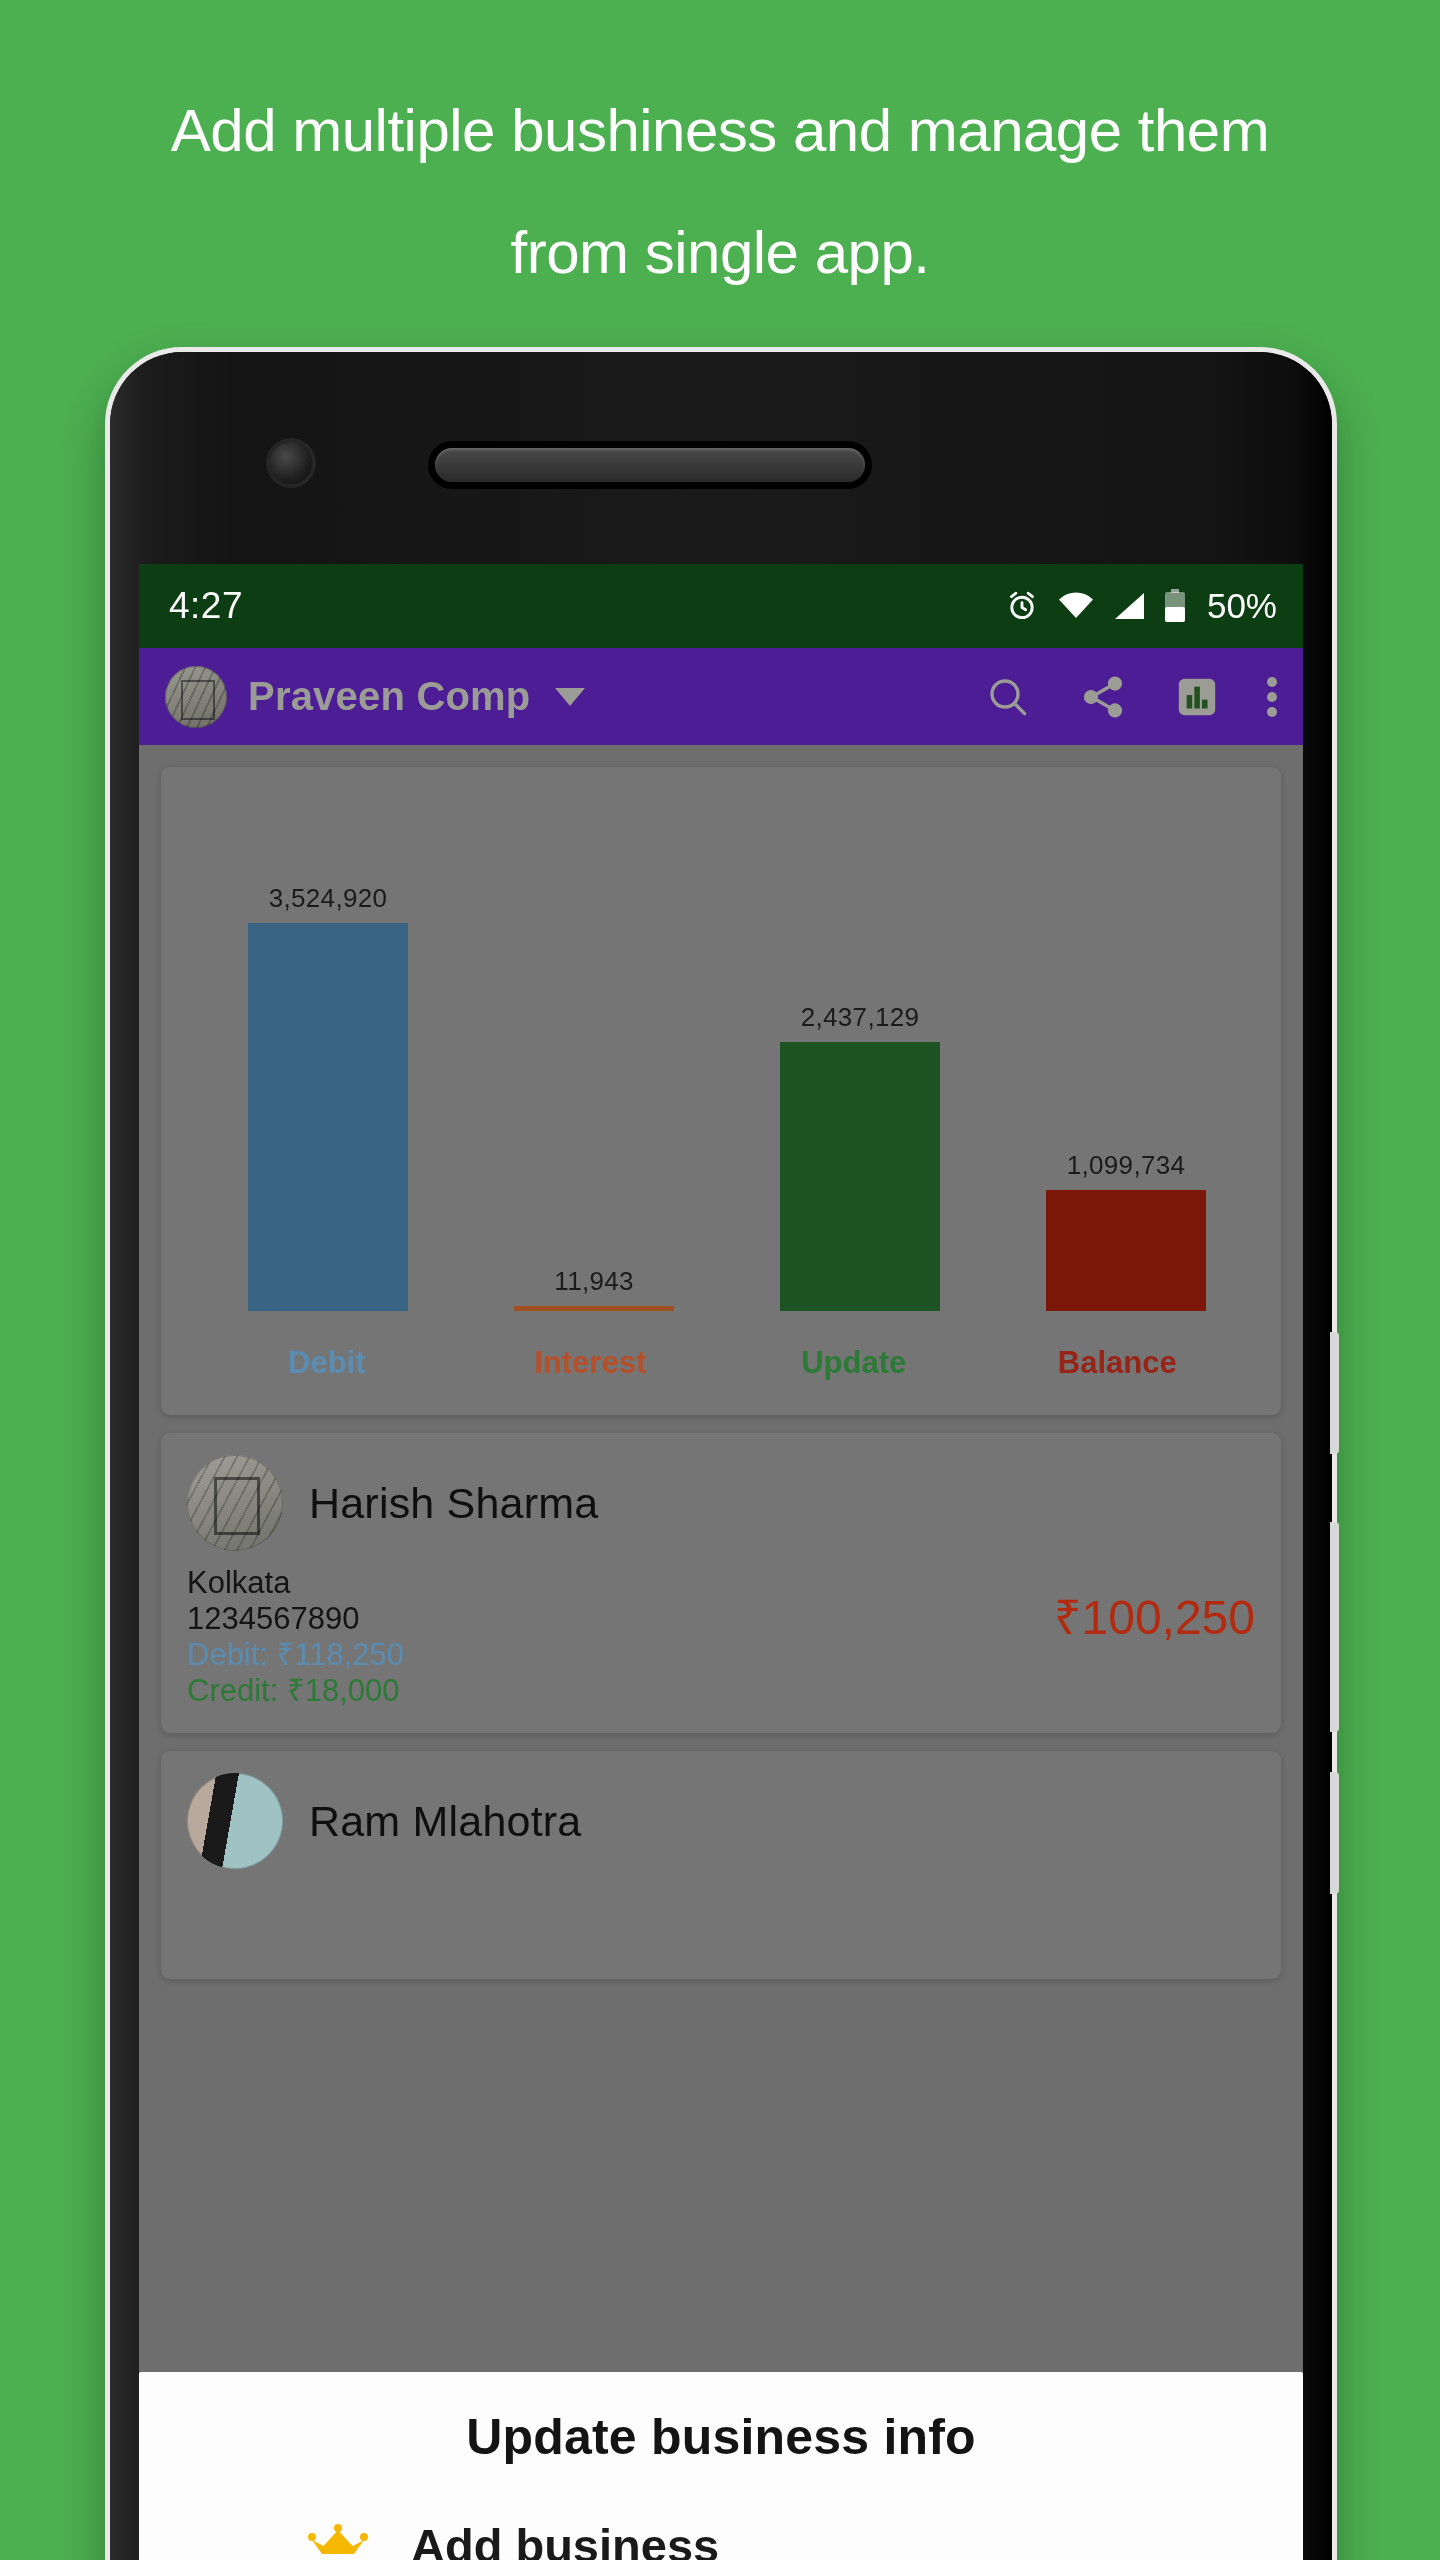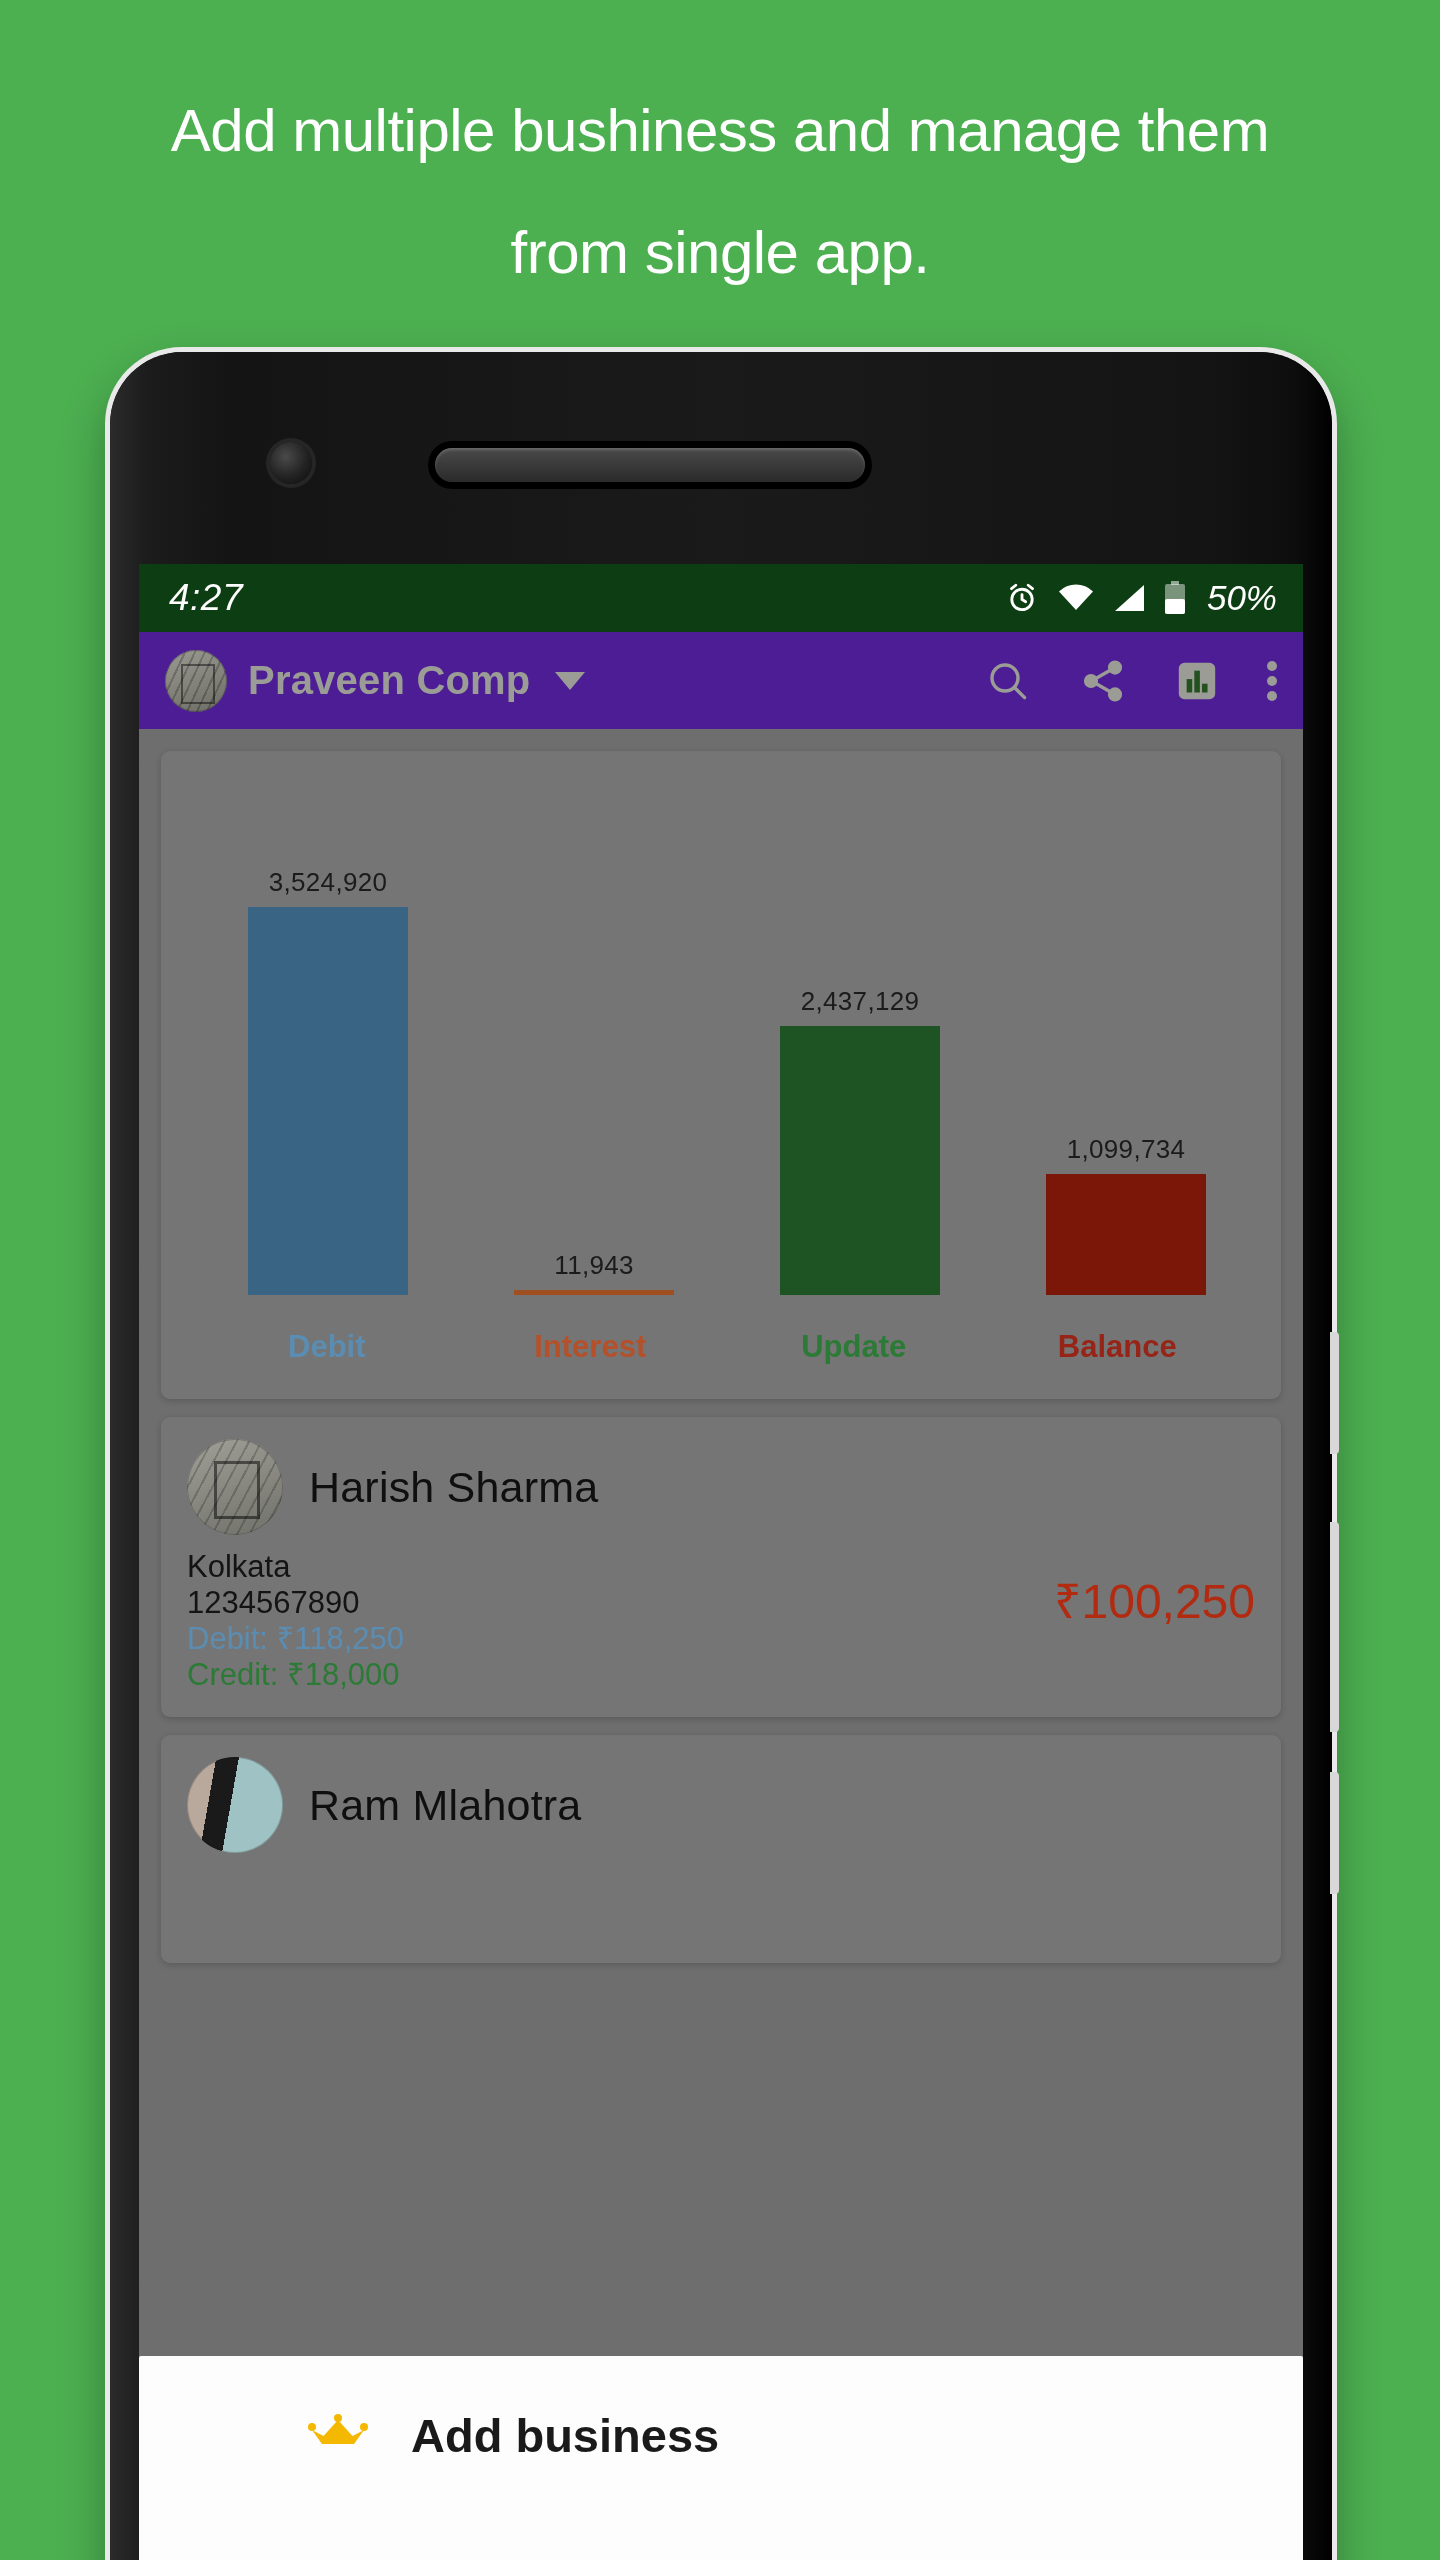--- a/index.html
+++ b/index.html
@@ -56,23 +56,23 @@
   .side-btn.b3 { top:1420px; height:122px; }
 
   
   .screen {
     position:absolute; left:29px; top:212px; width:1164px; height:2048px;
     background:#707070; overflow:hidden;
   }
 
   
   .statusbar {
-    height:68px; background:#0d3d12; position:relative;
+    height:84px; background:#0d3d12; position:relative;
     display:flex; align-items:center; justify-content:space-between;
-    padding:0 26px 0 30px; color:#ffffff;font-style:italic;
+    padding:0 26px 0 30px; color:#ffffff;
   }
   .clock { font-size:37px; font-weight:400; letter-spacing:.5px; }
   .sb-right { display:flex; align-items:center; gap:19px; }
   .sb-right svg { display:block; }
   .battery-pct { font-size:35px; font-weight:400; margin-left:2px; }
 
   
   .toolbar {
     height:97px; background:#4c1d95; position:relative;
     display:flex; align-items:center; padding:0 26px 0 26px;
@@ -306,20 +306,21 @@
         </div>
         <div class="cc-body">
           <div class="cc-lines">
               <div>&nbsp;</div>
               <div>&nbsp;</div>
             </div>
         </div>
       </div>
 
       <div class="sheet">
+        <div class="sheet-title">Update business info</div>
         <div class="sheet-row">
           <span class="crown">
             <svg width="62" height="44" viewBox="0 0 62 44">
               <path d="M5 16 15 30h32L57 16 45.5 22 31 6 16.5 22Z" fill="#f5b800"></path>
               <circle cx="5" cy="13" r="4" fill="#f5b800"></circle>
               <circle cx="31" cy="4" r="4" fill="#f5b800"></circle>
               <circle cx="57" cy="13" r="4" fill="#f5b800"></circle>
             </svg>
           </span>
           <span class="sheet-item">Add business</span>

